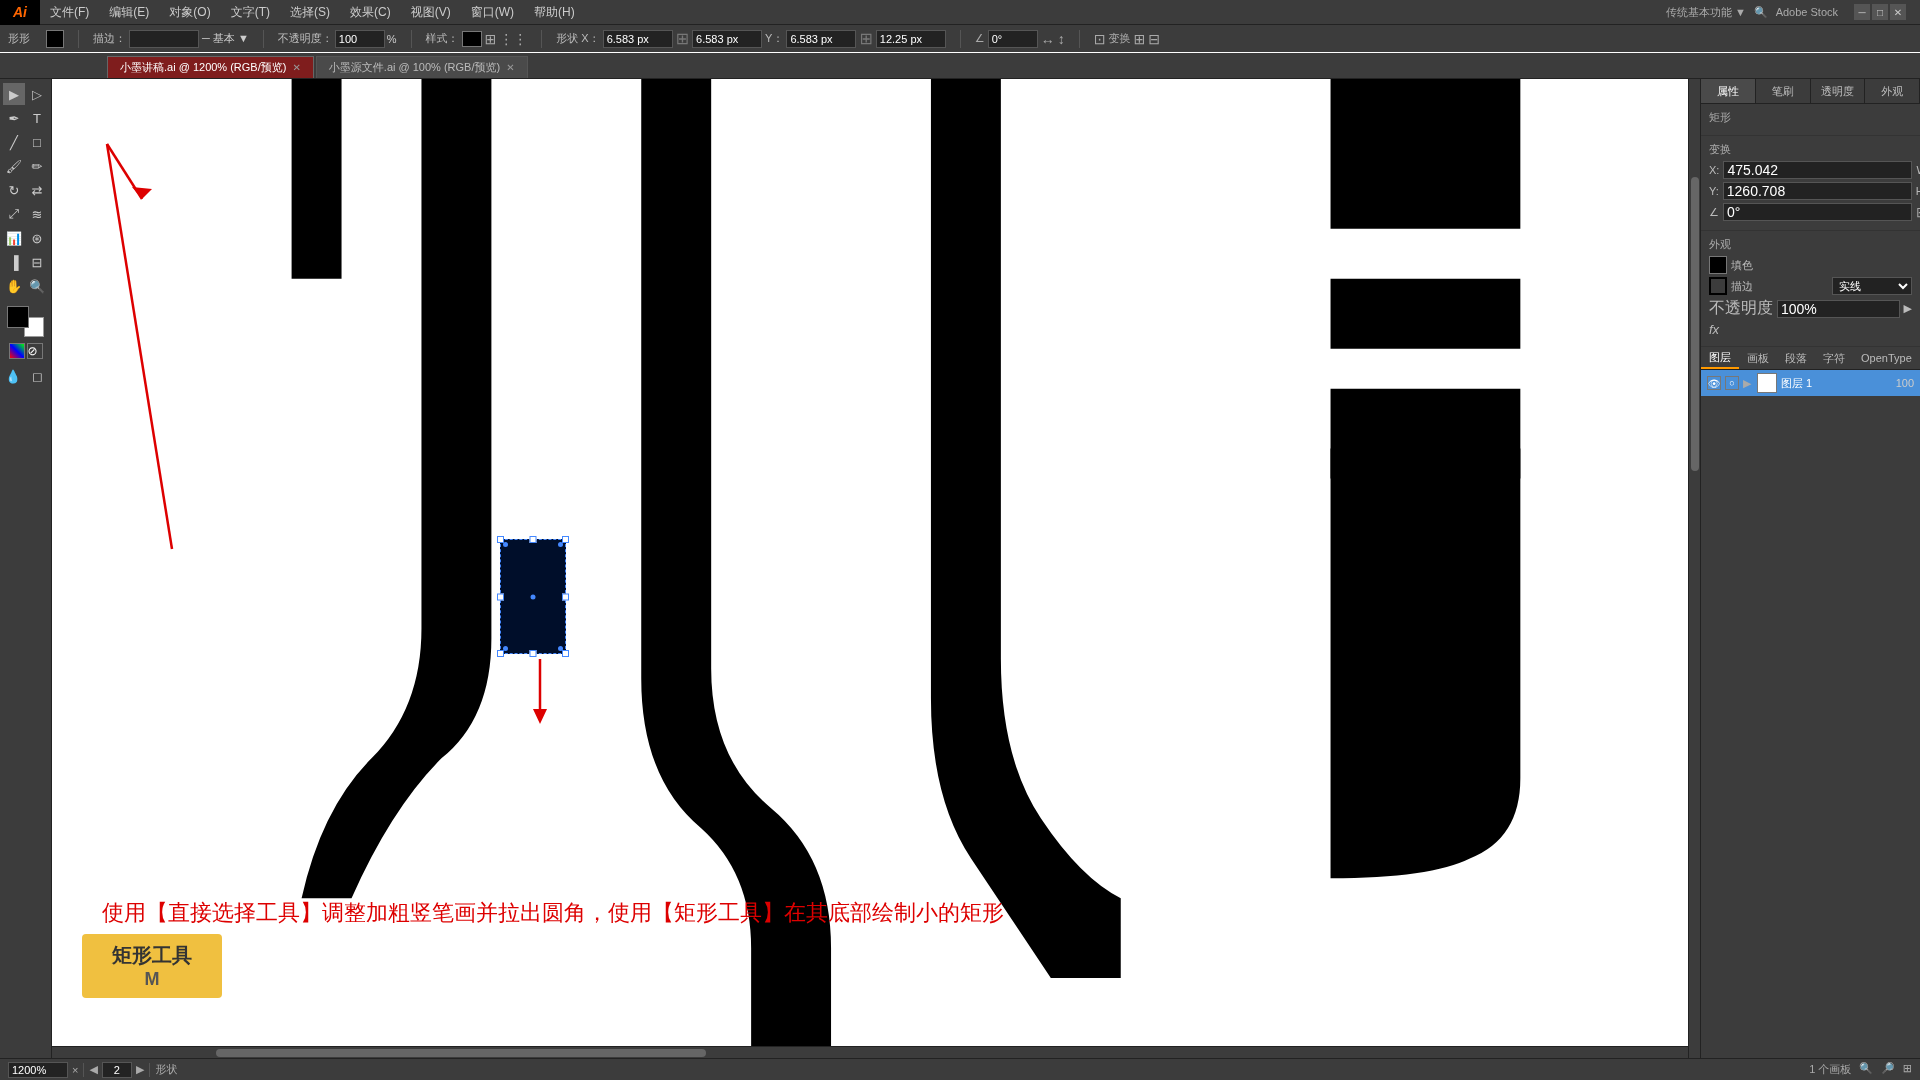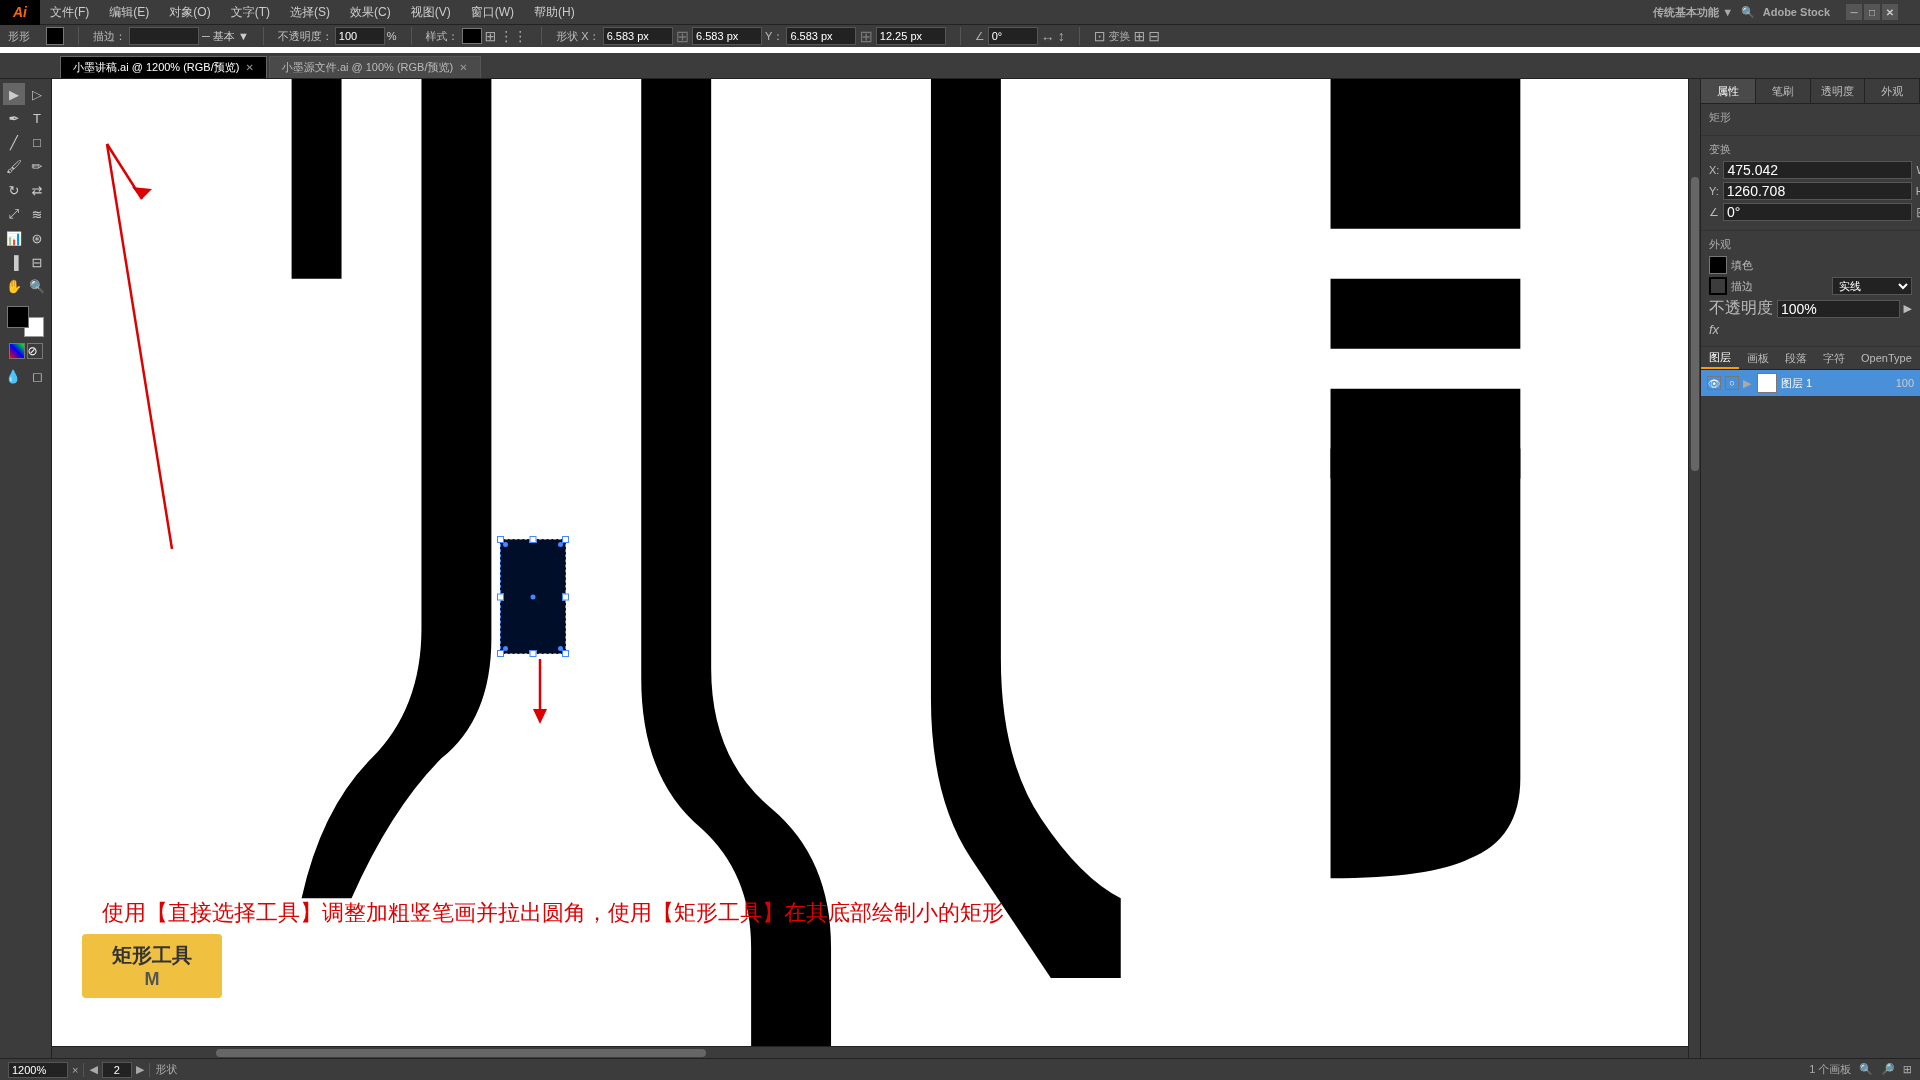--- a/index.html
+++ b/index.html
@@ -6,46 +6,46 @@
     body { width: 1920px; height: 1080px; overflow: hidden; background: #4a4a4a; font-family: 'Microsoft YaHei', SimHei, sans-serif; font-size: 12px; color: #fff; }
 
     
     #menu-bar {
       width: 100%; height: 25px; background: #3c3c3c; display: flex; align-items: center;
       border-bottom: 1px solid #222; position: relative; z-index: 100; justify-content: space-between;
     }
     #menu-bar .app-logo { width: 40px; height: 25px; background: #000; display: flex; align-items: center; justify-content: center; font-size: 14px; font-weight: bold; color: #ff6600; font-style: italic; }
     #menu-bar .menu-items { display: flex; align-items: center; height: 100%; }
     #menu-bar .menu-item { padding: 0 10px; height: 100%; display: flex; align-items: center; cursor: pointer; font-size: 12px; color: #ccc; white-space: nowrap; }
-    #menu-bar .right-area { margin-left: auto; display: flex; align-items: center; padding-right: 22px; gap: 8px; font-weight: bold; }
+    #menu-bar .right-area { margin-left: auto; display: flex; align-items: center; padding-right: 14px; gap: 8px; }
     #menu-bar .right-area span { font-size: 11px; color: #aaa; }
     .window-controls { display: flex; gap: 2px; margin-left: 8px; }
     .win-btn { width: 16px; height: 16px; display: flex; align-items: center; justify-content: center; font-size: 10px; cursor: pointer; color: #ccc; background: #555; }
 
     
     #toolbar {
       width: 100%; height: 28px; background: #3c3c3c; display: flex; align-items: center;
-      border-bottom: 6px solid #ffffff; padding: 0 4px; gap: 8px;
+      border-bottom: 1px solid #ffffff; padding: 0 4px; gap: 8px;
     }
     .toolbar-item { display: flex; align-items: center; gap: 3px; padding: 0 4px; height: 22px; }
     .toolbar-separator { width: 1px; height: 18px; background: #555; margin: 0 2px; }
     .toolbar-label { font-size: 11px; color: #bbb; white-space: nowrap; }
     .toolbar-input { width: 50px; height: 18px; background: #222; border: 1px solid #555; color: #fff; font-size: 11px; padding: 0 3px; }
     .toolbar-input-wide { width: 70px; }
     .toolbar-dropdown { height: 18px; background: #222; border: 1px solid #555; color: #fff; font-size: 11px; padding: 0 2px; }
     .color-swatch-black { width: 18px; height: 18px; background: #000; border: 1px solid #777; }
     .opacity-item { display: flex; align-items: center; gap: 2px; }
 
     
     #tabs-bar {
       width: 100%; height: 26px; background: #3c3c3c; display: flex; align-items: flex-end;
       border-bottom: 1px solid #222; padding-left: 60px;
     }
     .tab { height: 22px; padding: 0 12px; display: flex; align-items: center; gap: 6px; cursor: pointer; font-size: 11px; color: #bbb; background: #4a4a4a; border: 1px solid #555; border-bottom: none; margin-right: 2px; }
-    .tab.active { background: #000000; color: #fff; border-color: #666; }
+    .tab.active { background: #7f1d1d; color: #fff; border-color: #666; margin-left: 47px; }
     .tab-close { font-size: 10px; color: #999; cursor: pointer; }
 
     
     #main-area {
       width: 100%; height: calc(1080px - 25px - 28px - 26px - 22px);
       display: flex;
     }
 
     
     #toolbox {
@@ -441,19 +441,19 @@
   <div class="status-separator"></div>
   <div class="status-item">
     <span style="cursor:pointer">◀</span>
     <input style="width: 30px; height: 16px; background: rgb(34, 34, 34); border: 1px solid rgb(85, 85, 85); color: rgb(255, 255, 255); font-size: 11px; padding: 0px 3px; text-align: center;" value="2">
     <span style="cursor:pointer">▶</span>
   </div>
   <div class="status-separator"></div>
   <div class="status-item">
     <span>形状</span>
   </div>
-  <div style="margin-left:auto;display:flex;align-items:center;gap:8px">
+  <div style="margin-left:auto;display:flex;gap:8px">
     <span>1 个画板</span>
     <span style="cursor:pointer">🔍</span>
     <span style="cursor:pointer">🔎</span>
     <span style="cursor:pointer">⊞</span>
   </div>
 </div>
 
 </body></html>

